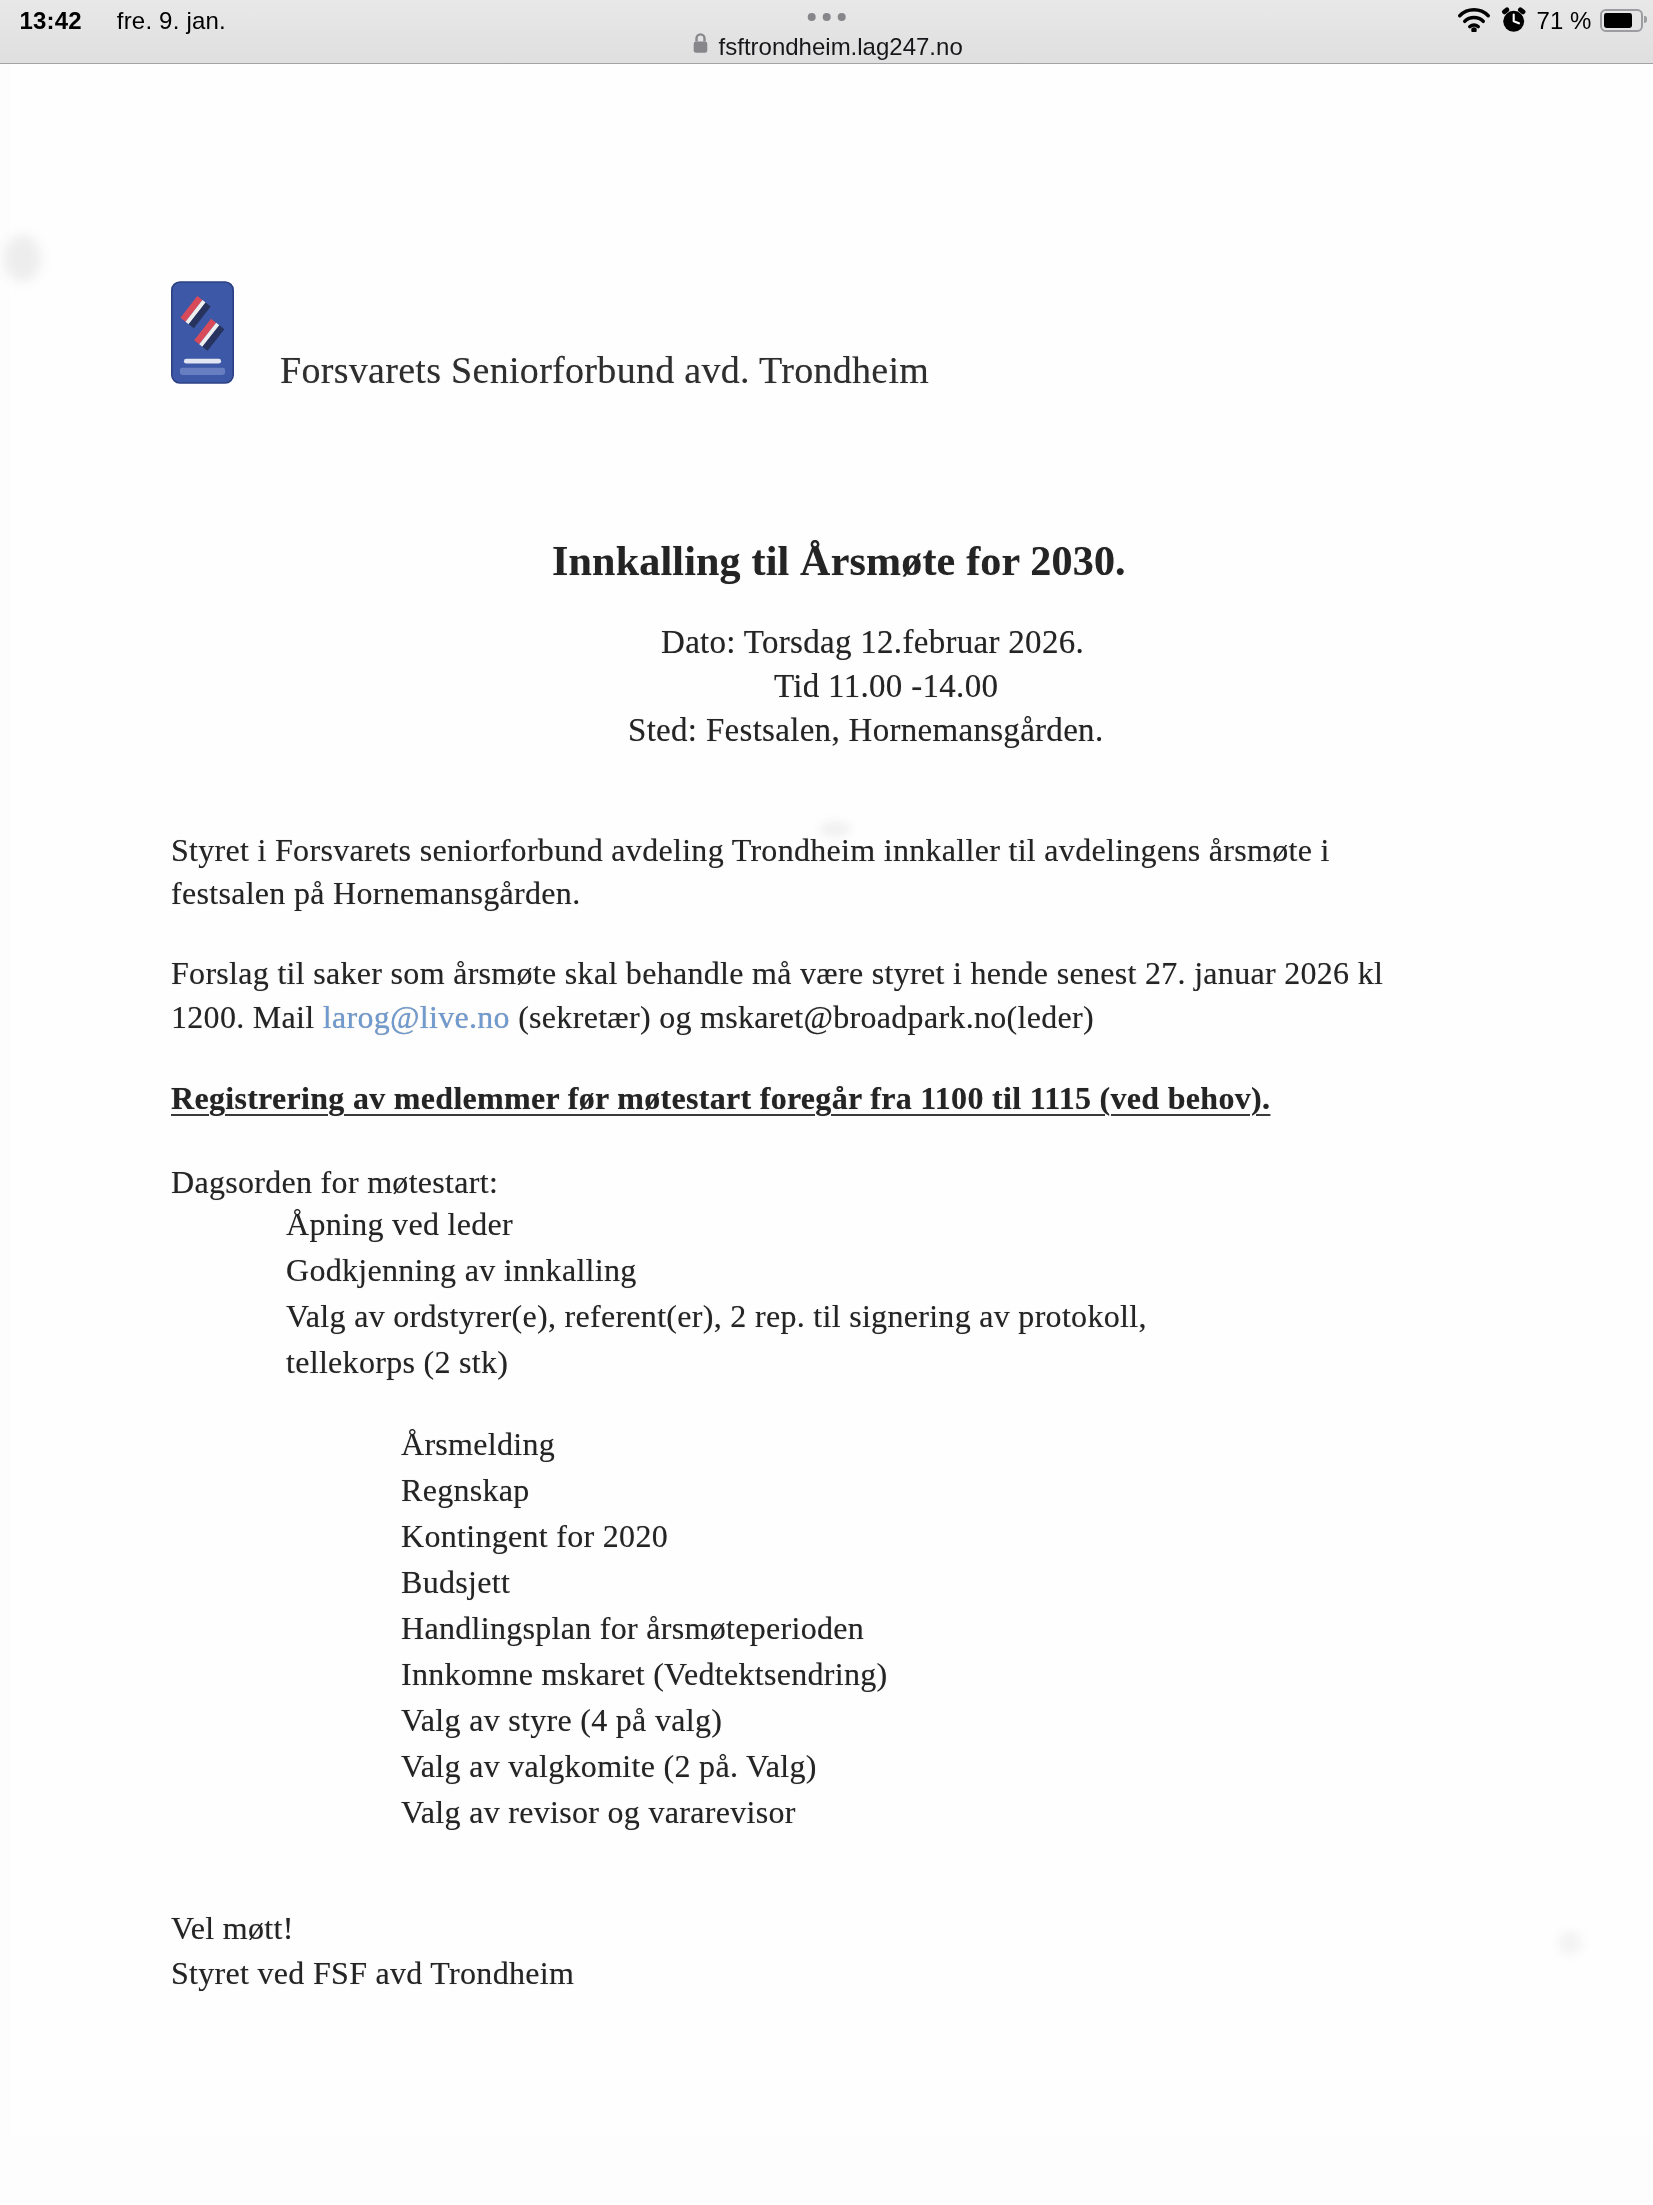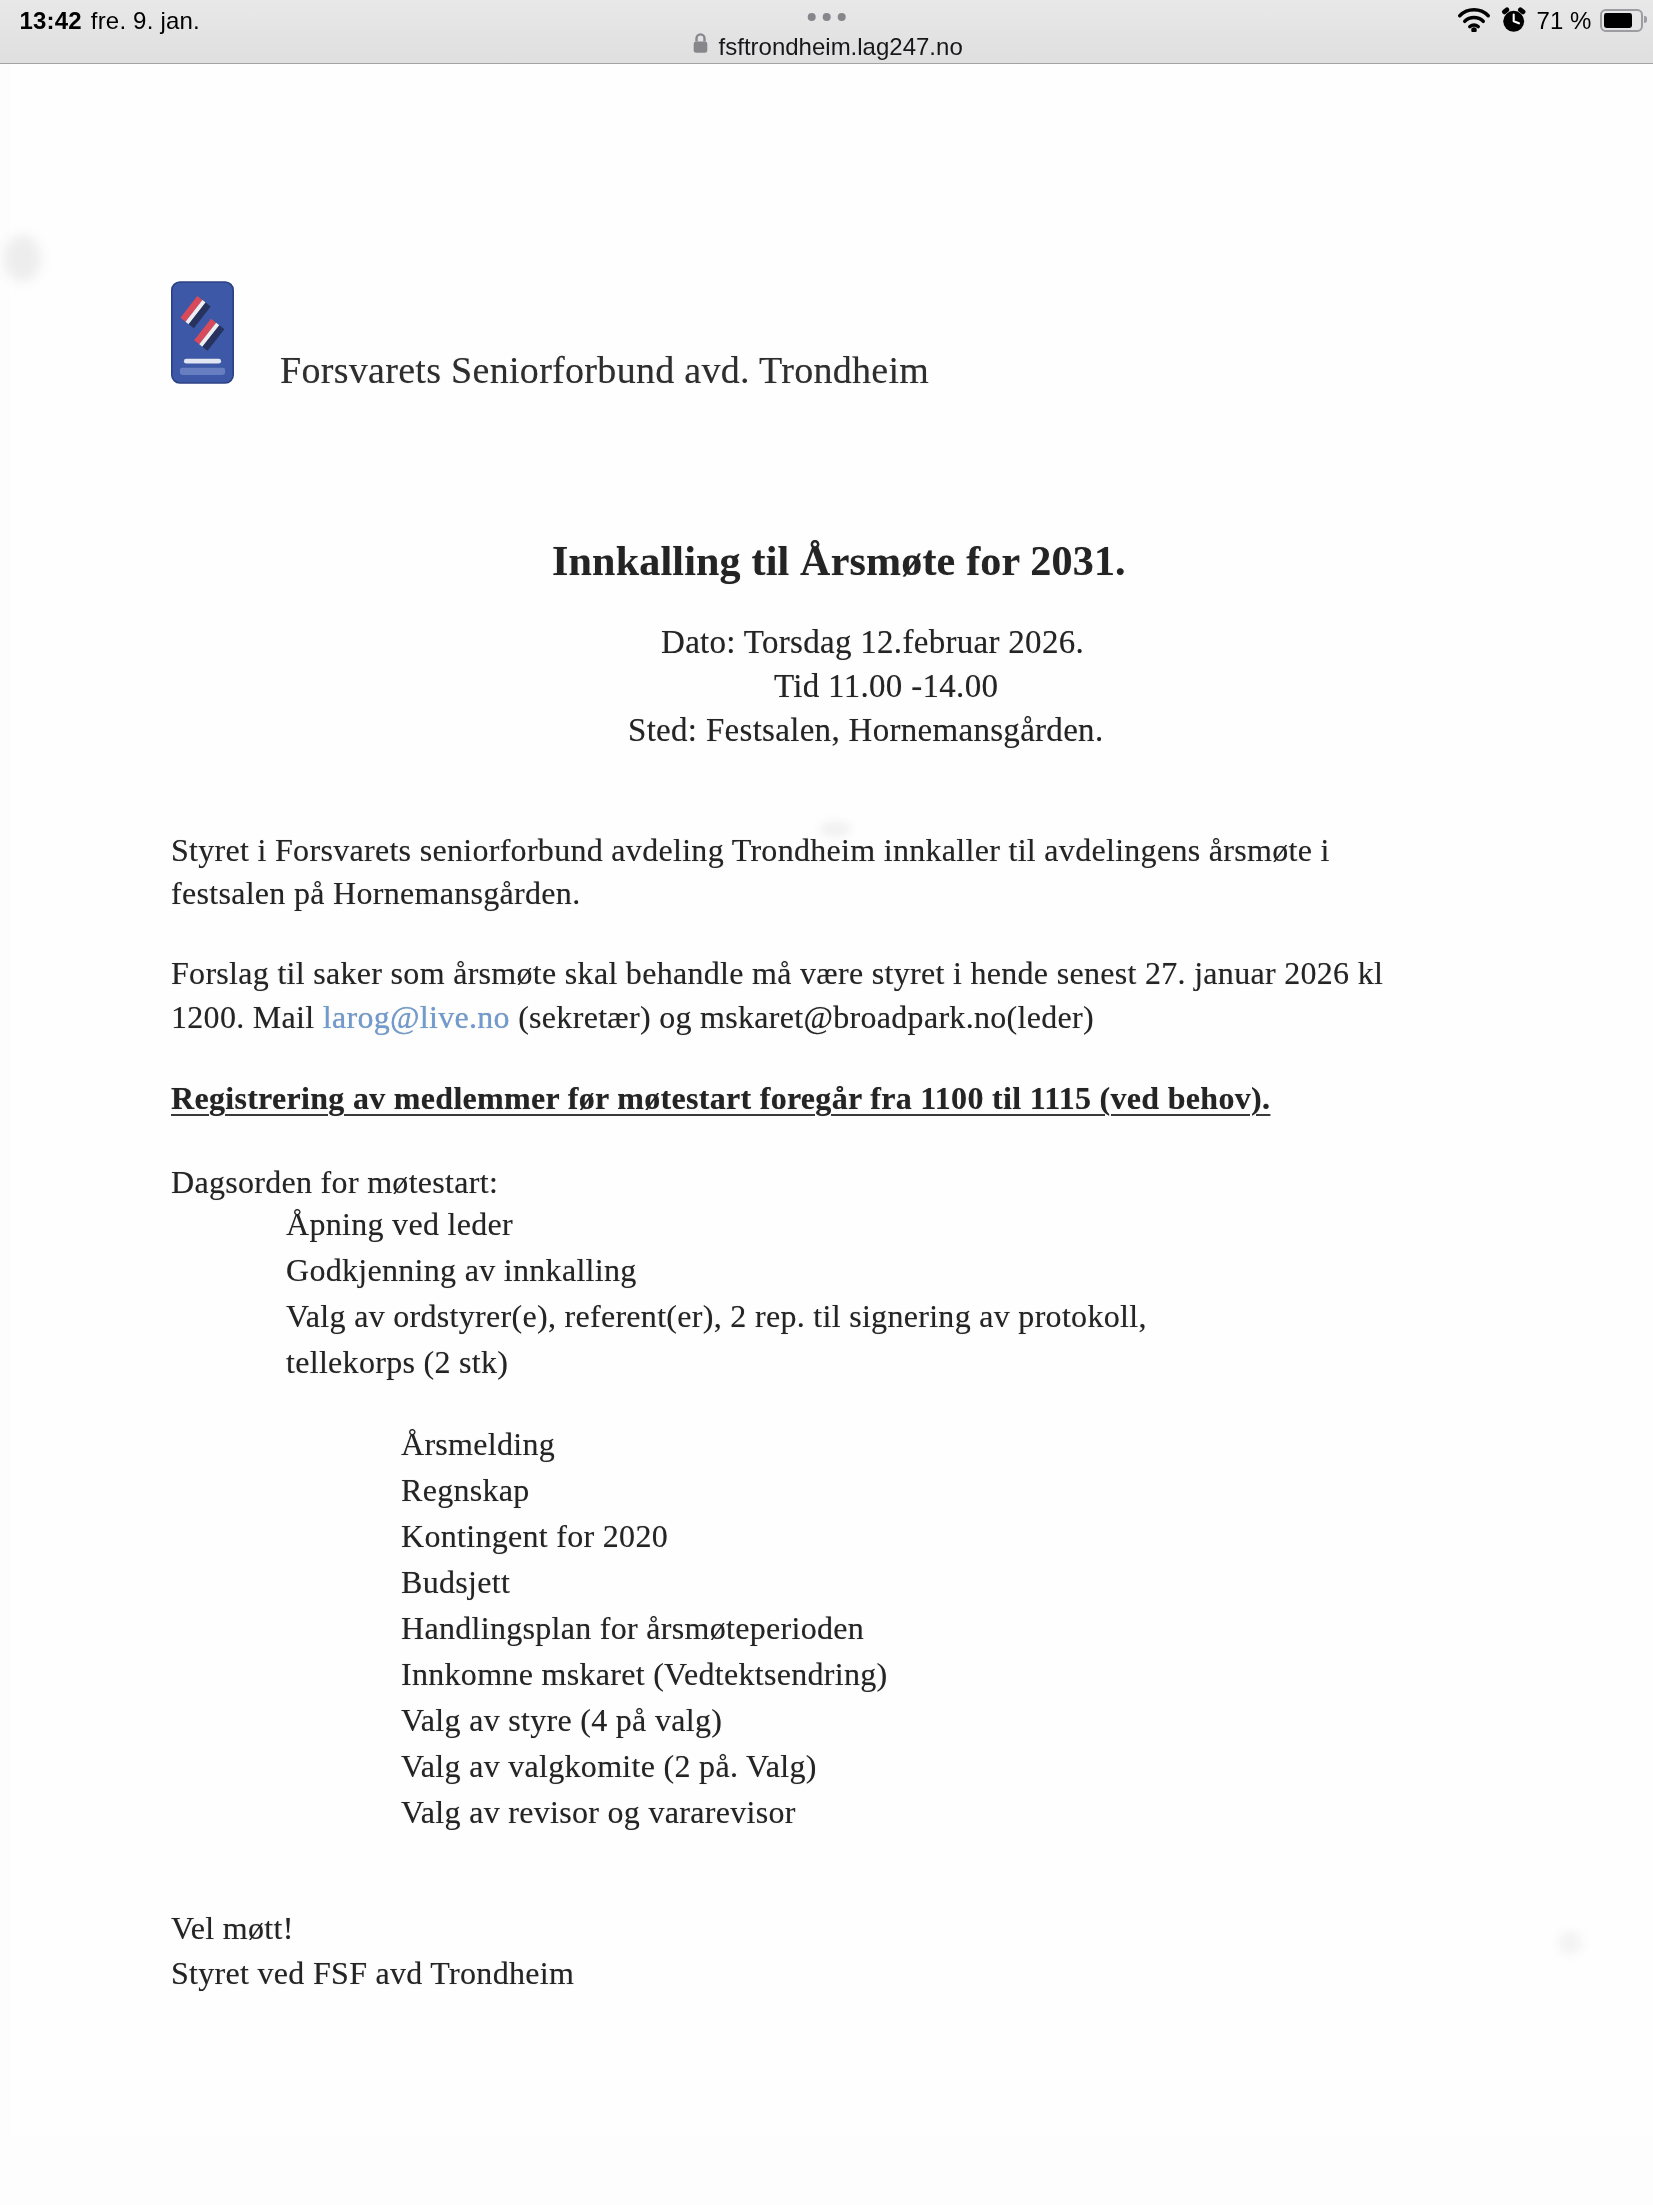--- a/index.html
+++ b/index.html
@@ -8,21 +8,21 @@
     background:#fdfdfd;font-family:"Liberation Sans","DejaVu Sans",sans-serif;
   }
   
   .chrome{
     position:absolute;top:0;left:0;width:1653px;height:63px;
     background:linear-gradient(#e8e8e9,#dfdfe0);
     border-bottom:1.6px solid #a3a3a6;z-index:5;
   }
   .sb-left{position:absolute;left:19.4px;top:6.5px;font-size:24px;color:#000;letter-spacing:0.2px;}
   .sb-time{font-weight:700;}
-  .sb-date{margin-left:9px;font-weight:400;}
+  .sb-date{margin-left:35px;font-weight:400;}
   .sb-center{position:absolute;left:50%;top:13px;transform:translateX(-50%);display:flex;gap:7.3px;}
   .sb-center .dot{width:8px;height:8px;border-radius:50%;background:#86868b;}
   .sb-right{position:absolute;right:9.7px;top:4.8px;height:32px;display:flex;align-items:center;gap:9px;}
   .sb-pct{font-size:24px;color:#000;}
   .batt{position:relative;width:39px;height:19.4px;border:2px solid #9d9da1;border-radius:5.7px;background:transparent;}
   .batt .fill{position:absolute;top:2px;left:2px;bottom:2px;width:71%;background:#000;border-radius:2.4px;}
   .batt .tip{position:absolute;right:-5.7px;top:4.8px;width:3.2px;height:7.3px;background:#9d9da1;border-radius:0 2.4px 2.4px 0;}
   .urlrow{position:absolute;left:0;right:0;top:31px;height:31px;display:flex;justify-content:center;align-items:center;gap:7.3px;font-size:24px;color:#17171a;}
   
   .doc{position:absolute;top:65px;left:10px;width:1653px;height:2072px;background:#fefefe;}
@@ -112,21 +112,21 @@
           <rect x="-17" y="-2" width="34" height="5" fill="#efefef"></rect>
           <rect x="-17" y="3" width="34" height="8" fill="#27335e"></rect>
         </g>
         <rect x="16" y="96" width="46" height="6" rx="3" fill="rgba(255,255,255,.85)"></rect>
         <rect x="11" y="107" width="56" height="9" rx="3" fill="#6f86c4" opacity=".85"></rect>
       </svg>
     </div>
 
     <span class="t org" style="left:270px;top:283px;">Forsvarets Seniorforbund avd. Trondheim</span>
 
-    <span class="t title" style="left:542px;top:472px;">Innkalling til Årsmøte for 2031.</span>
+    <span class="t title" style="left:542px;top:472px;">Innkalling til Årsmøte for 2030.</span>
 
     <span class="t meta" style="left:651px;top:559px;">Dato: Torsdag 12.februar 2026.</span>
     <span class="t meta" style="left:764px;top:603px;">Tid 11.00 -14.00</span>
     <span class="t meta" style="left:618px;top:647px;">Sted: Festsalen, Hornemansgården.</span>
 
     <span class="t" style="left:161px;top:767px;">Styret i Forsvarets seniorforbund avdeling Trondheim innkaller til avdelingens årsmøte i</span>
     <span class="t" style="left:161px;top:810px;">festsalen på Hornemansgården.</span>
 
     <span class="t" style="left:161px;top:890px;">Forslag til saker som årsmøte skal behandle må være styret i hende senest 27. januar 2026 kl</span>
     <span class="t" style="left:161px;top:934px;"><span>1200. Mail </span><a class="link">larog@live.no</a><span> (sekretær) og mskaret@broadpark.no(leder)</span></span>

